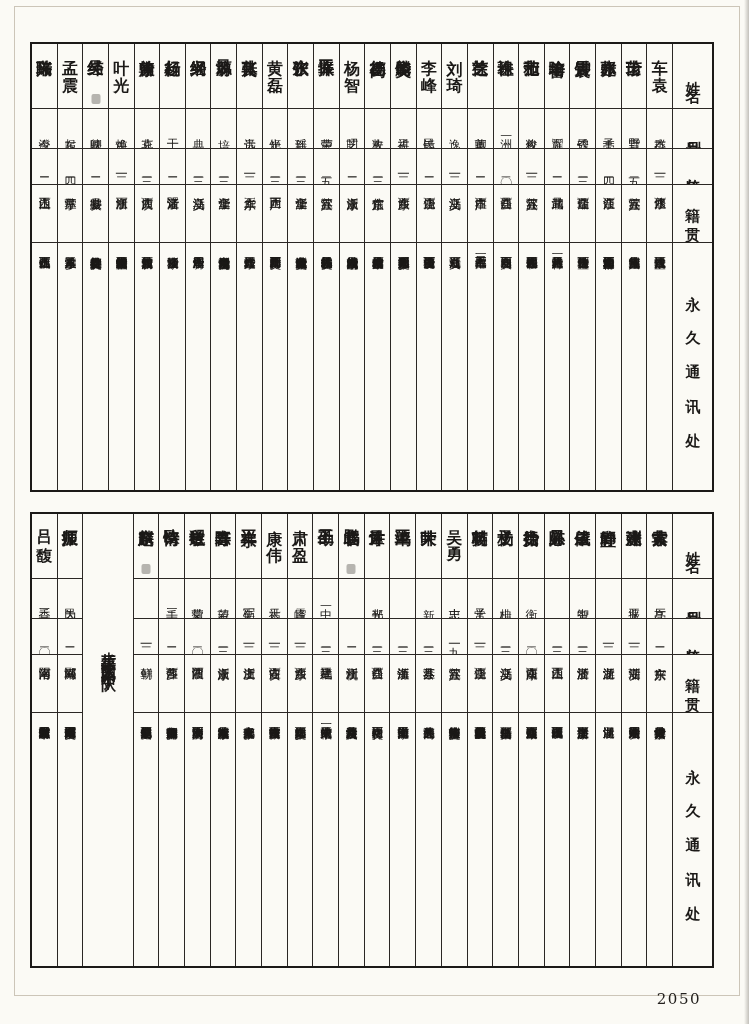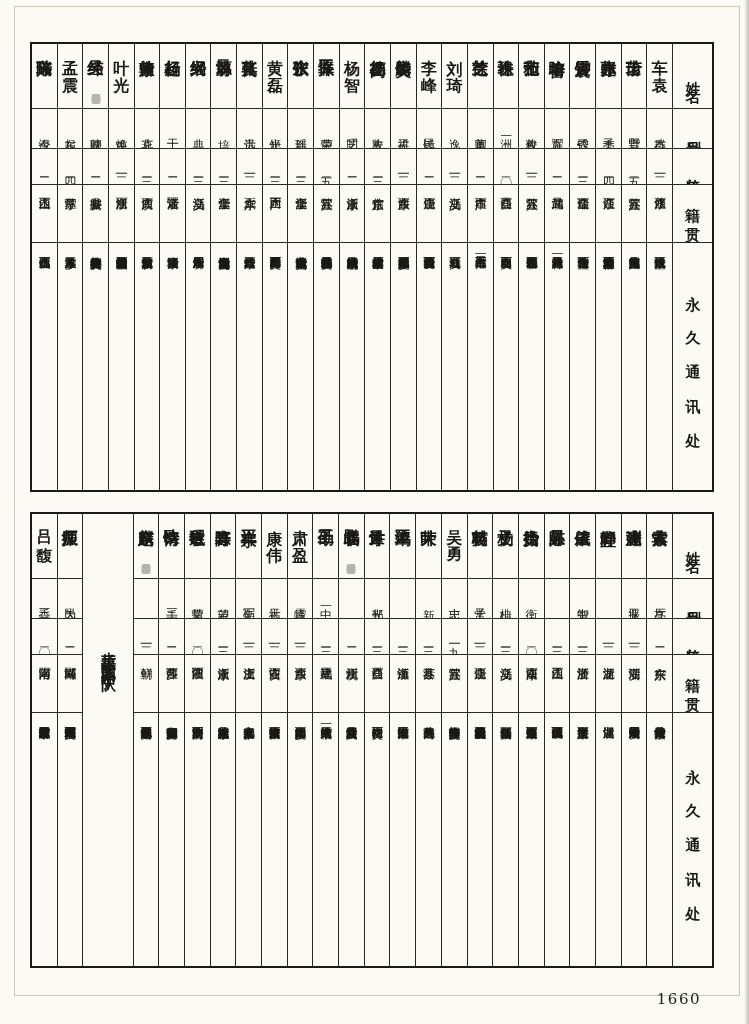--- a/index.html
+++ b/index.html
@@ -917,13 +917,13 @@
       </div>
       <div class="cell cell-origin">
         <span class="vtext">河南洛阳</span>
       </div>
       <div class="cell cell-address">
         <span class="vtext">河南洛阳东三十里金村镇转翟泉镇吕角</span>
       </div>
     </div>
   </div>
 
-<div class="page-number">1660</div>
+<div class="page-number">2050</div>
 
 </body></html>

